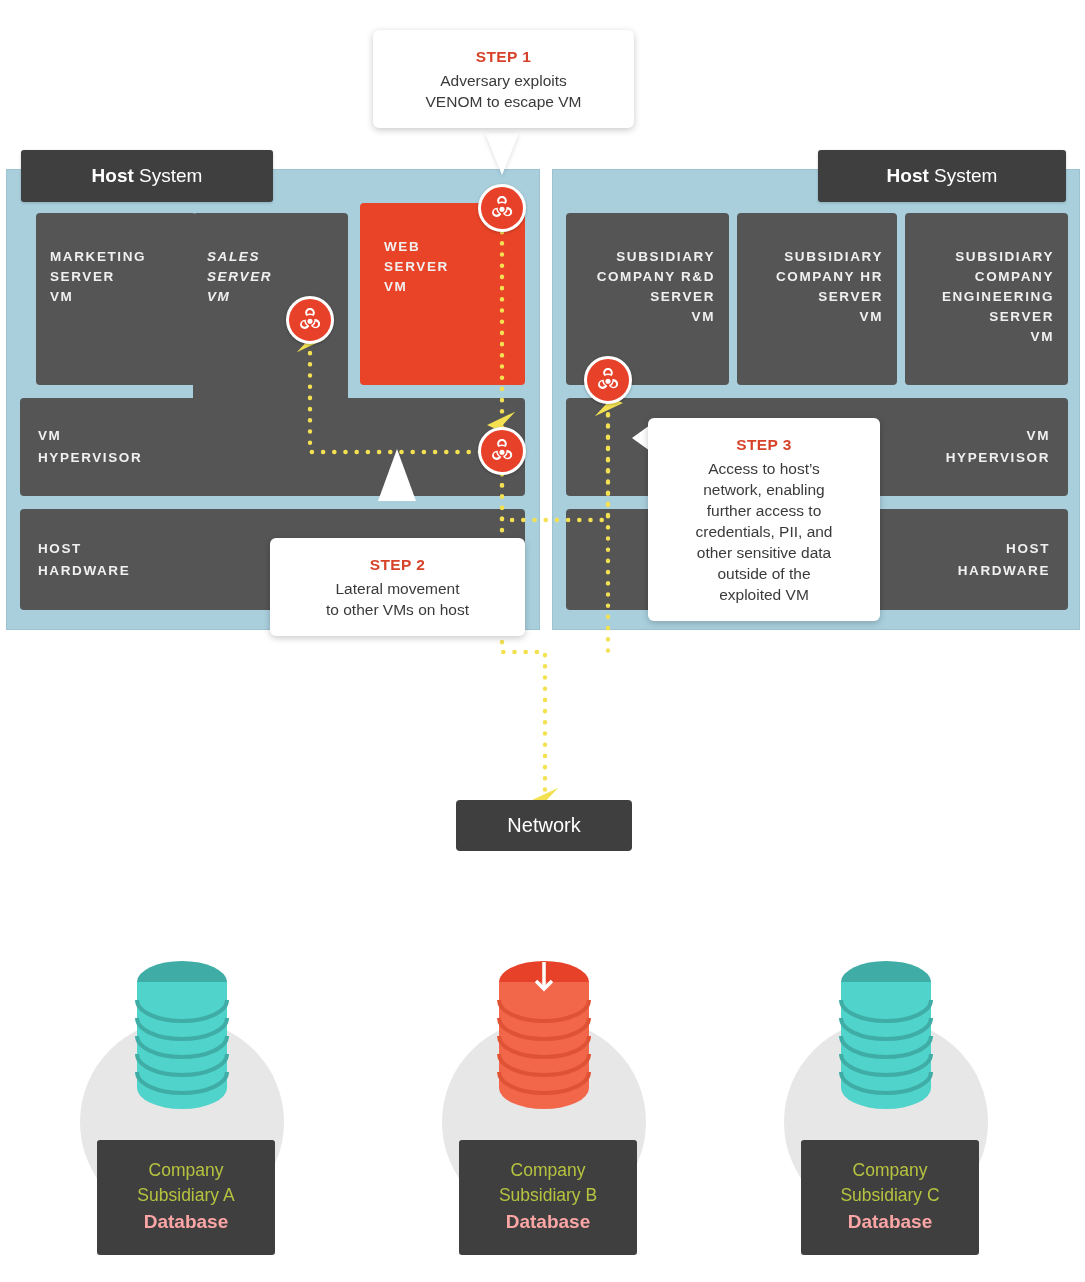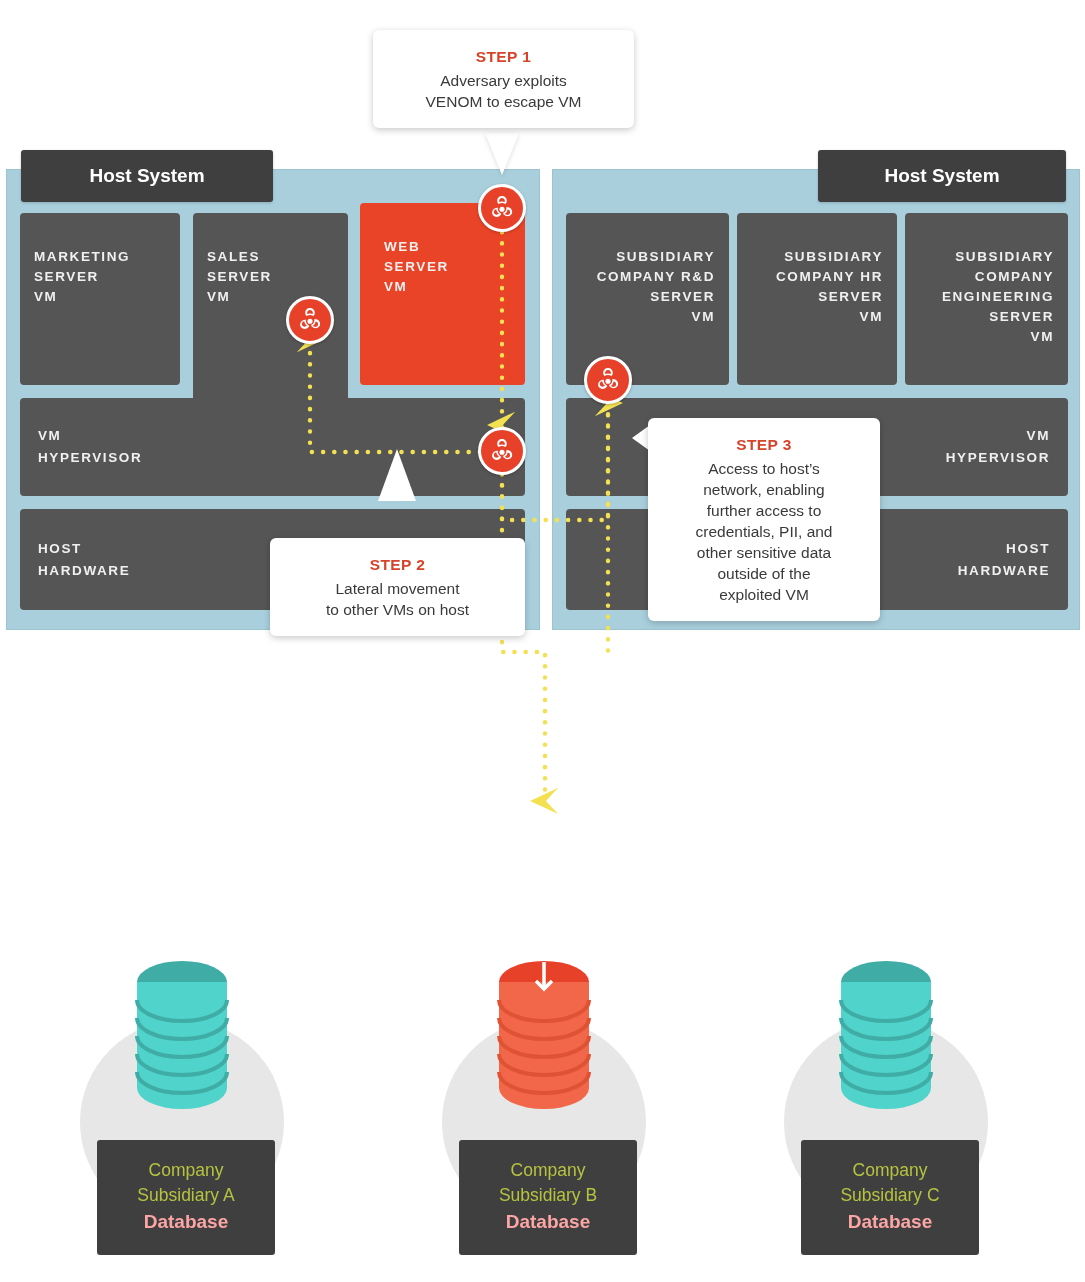--- a/index.html
+++ b/index.html
@@ -38,21 +38,21 @@
     color:#ffffff;
     height:52px;
     line-height:52px;
     text-align:center;
     font-size:19px;
     border-radius:3px;
     z-index:6;
     box-shadow:0 1px 3px rgba(0,0,0,.18);
   }
   .host-header b{font-weight:bold;}
-  .host-header span{font-weight:bold;}
+  .host-header span{font-weight:normal;}
 
   .vm-box{
     position:absolute;
     background:#555555;
     border-radius:4px;
     color:#f0f0f0;
     box-sizing:border-box;
     font-size:13.5px;
     letter-spacing:1.6px;
     line-height:20px;
@@ -209,24 +209,24 @@
       <path d="M608,404 L608,652"></path>
     </g>
   </svg>
 
   <div class="host-panel" style="left:6px; top:169px; width:534px; height:461px;"></div>
 
   <div class="host-header" style="left:21px; top:150px; width:252px;">
     <b>Host</b><span> System</span>
   </div>
 
-  <div class="vm-box" style="left:20px; top:213px; width:160px; height:172px; white-space:pre-line;">MARKETING
-SERVER
-VM</div>
-  <div class="vm-box" style="left:193px; top:213px; width:155px; height:216px; white-space:pre-line;">SALES
+  <div class="vm-box" style="left:36px; top:213px; width:160px; height:172px; white-space:pre-line;">MARKETING
+SERVER
+VM</div>
+  <div class="vm-box" style="left:193px; top:213px; width:155px; height:216px; white-space:pre-line;font-style:italic;">SALES
 SERVER
 VM</div>
   <div class="vm-box red" style="left:360px; top:203px; width:165px; height:182px; white-space:pre-line;">WEB
 SERVER
 VM</div>
 
   <div class="bar-box" style="left:20px; top:398px; width:505px; height:98px;">
     <span class="inner" style="white-space:pre-line;">VM
 HYPERVISOR</span>
   </div>
@@ -329,20 +329,23 @@
     <svg viewBox="0 0 100 100" aria-hidden="true">
       <g fill="#ffffff">
         <path d="M50 10c-9 0-16 7-16 16 0 4 1.6 7.7 4.3 10.4 3.3-2 7.3-3.1 11.7-3.1s8.4 1.1 11.7 3.1C64.4 33.7 66 30 66 26c0-9-7-16-16-16zm0 6.5c5.3 0 9.5 4.2 9.5 9.5 0 1.4-.3 2.7-.8 3.9-2.7-1-5.6-1.6-8.7-1.6s-6 .6-8.7 1.6c-.5-1.2-.8-2.5-.8-3.9 0-5.3 4.2-9.5 9.5-9.5z"></path>
         <path d="M18.3 71.5c4.5 7.8 14.4 10.4 22.2 6 3.5-2 5.9-5.1 7-8.7-3.6-1.5-6.9-4-9.1-7.8-2.2-3.8-2.9-8-2.4-11.9-3.7-.5-7.5.3-10.9 2.3-7.8 4.5-10.4 14.4-6 22.2zm5.6-3.2c-2.6-4.6-1.1-10.4 3.5-13 1.2-.7 2.5-1.1 3.8-1.3.2 2.9.9 5.7 2.5 8.4 1.5 2.7 3.6 4.8 6 6.3-.9 1-2 1.8-3.2 2.5-4.6 2.7-10.4 1.1-13-3.5z"></path>
         <path d="M81.7 71.5c4.5-7.8 1.8-17.7-6-22.2-3.4-2-7.2-2.8-10.9-2.3.5 3.9-.2 8.1-2.4 11.9-2.2 3.8-5.5 6.3-9.1 7.8 1.1 3.6 3.5 6.7 7 8.7 7.8 4.4 17.7 1.8 22.2-6zm-5.6-3.2c-2.6 4.6-8.4 6.2-13 3.5-1.2-.7-2.3-1.5-3.2-2.5 2.4-1.5 4.5-3.6 6-6.3 1.6-2.7 2.3-5.5 2.5-8.4 1.3.2 2.6.6 3.8 1.3 4.6 2.6 6.2 8.4 3.5 13z"></path>
         <circle cx="50" cy="54" r="8.5"></circle>
       </g>
     </svg>
   </div>
 
+  <div class="network-box" style="left:456px; top:800px; width:176px; height:51px;">
+    <span>Network</span>
+  </div>
 
   <div class="db-group" style="left:80px; top:960px; width:204px; height:290px;">
     <div class="db-circle"></div>
     <svg class="db-cyl" viewBox="0 0 94 150">
       <ellipse cx="47" cy="22" rx="45" ry="21" fill="#3fada6"></ellipse>
       <rect x="2" y="22" width="90" height="106" fill="#4fd3ca"></rect>
       <ellipse cx="47" cy="128" rx="45" ry="21" fill="#4fd3ca"></ellipse>
       <g fill="none" stroke="#3fada6" stroke-width="4">
         <path d="M2,40 A45,21 0 0 0 92,40"></path>
         <path d="M2,58 A45,21 0 0 0 92,58"></path>

